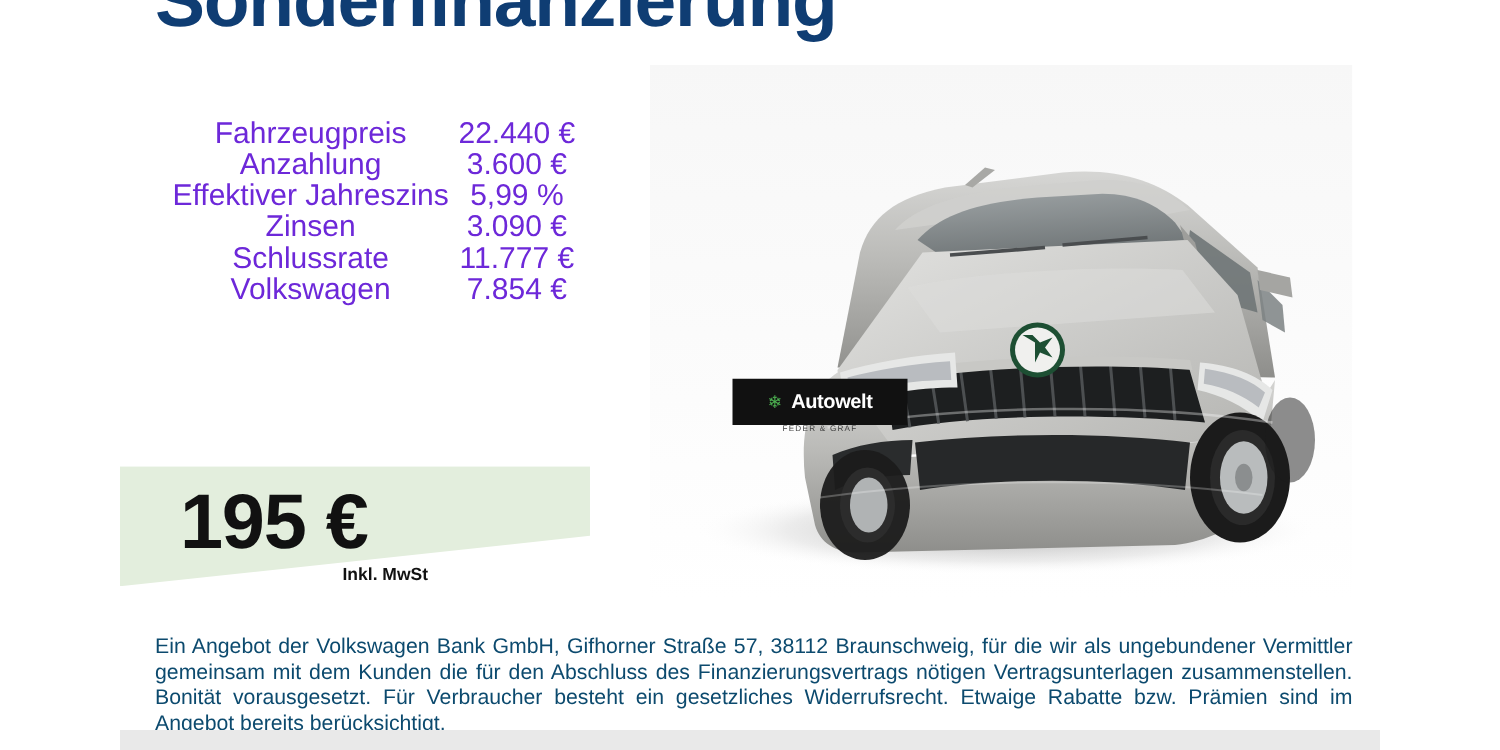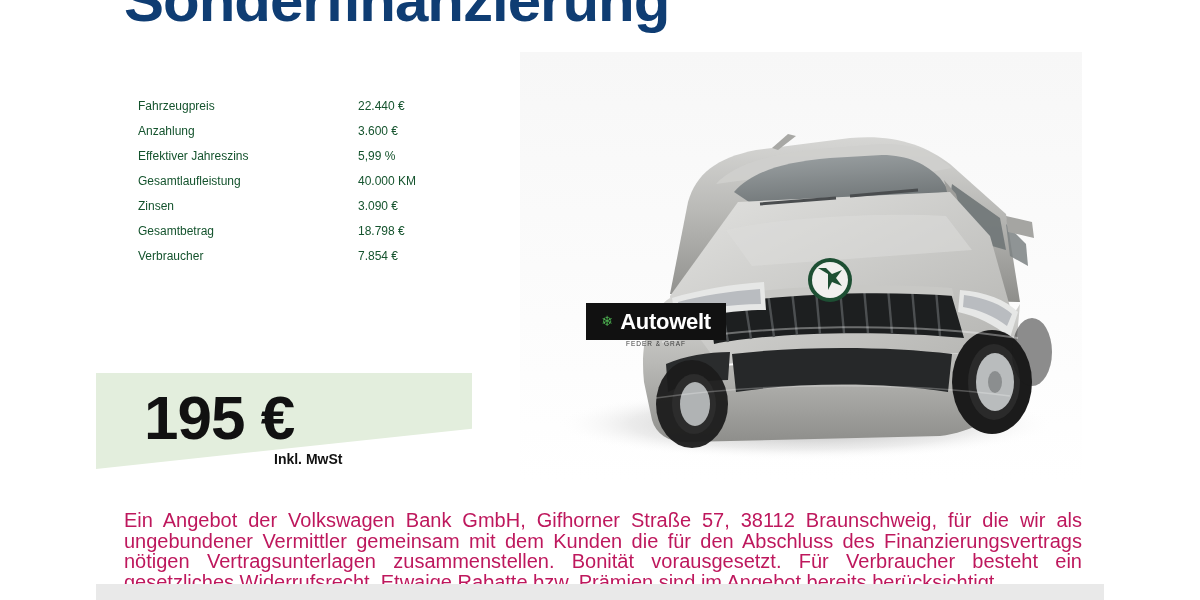--- a/index.html
+++ b/index.html
@@ -30,26 +30,27 @@
 
   
   .spec-table {
     position: absolute;
     left: 138px;
     top: 94px;
     width: 330px;
     border-collapse: collapse;
   }
   .spec-table td {
-    font-size: 12px;
+    font-size: 24px;
     line-height: 25px;
     padding: 0;
-    color: #14532d;
+    color: #6d28d9;
     white-space: nowrap;
     vertical-align: top;
+    text-align: center;
   }
   .spec-table td.label { width: 220px; }
   .spec-table td.value { width: 110px; }
 
   
   .rate-box {
     position: absolute;
     left: 96px;
     top: 373px;
     width: 376px;
@@ -77,24 +78,24 @@
     white-space: nowrap;
     padding-left: 16px;
   }
 
   
   .legal {
     position: absolute;
     left: 124px;
     top: 490px;
     width: 958px;
-    font-size: 20px;
+    font-size: 17px;
     line-height: 20.5px;
     text-align: justify;
-    color: #be185d;
+    color: #0c4a6e;
   }
 
   
   .bottom-bar {
     position: absolute;
     left: 96px;
     top: 584px;
     width: 1008px;
     height: 16px;
     background: #e9e9e9;
@@ -125,21 +126,21 @@
   }
   .badge .leaf {
     width: 13px;
     height: 13px;
     color: #4caf50;
     font-size: 14px;
     line-height: 13px;
   }
   .badge .badge-text {
     color: #ffffff;
-    font-size: 22px;
+    font-size: 16px;
     font-weight: 700;
     letter-spacing: -0.3px;
   }
   .badge-sub {
     position: absolute;
     left: 586px;
     top: 340px;
     width: 140px;
     text-align: center;
     font-size: 6.5px;
@@ -160,33 +161,29 @@
     </tr>
     <tr>
       <td class="label">Anzahlung</td>
       <td class="value">3.600 €</td>
     </tr>
     <tr>
       <td class="label">Effektiver Jahreszins</td>
       <td class="value">5,99 %</td>
     </tr>
     <tr>
-      <td class="label">Gesamtlaufleistung</td>
-      <td class="value">40.000 KM</td>
-    </tr>
-    <tr>
       <td class="label">Zinsen</td>
       <td class="value">3.090 €</td>
     </tr>
     <tr>
-      <td class="label">Gesamtbetrag</td>
-      <td class="value">18.798 €</td>
-    </tr>
-    <tr>
-      <td class="label">Verbraucher</td>
+      <td class="label">Schlussrate</td>
+      <td class="value">11.777 €</td>
+    </tr>
+    <tr>
+      <td class="label">Volkswagen</td>
       <td class="value">7.854 €</td>
     </tr>
   </tbody>
 </table>
 
 <div class="rate-box"></div>
 <div class="rate-amount">195 €</div>
 <div class="rate-note">Inkl. MwSt</div>
 
 <div class="photo">

